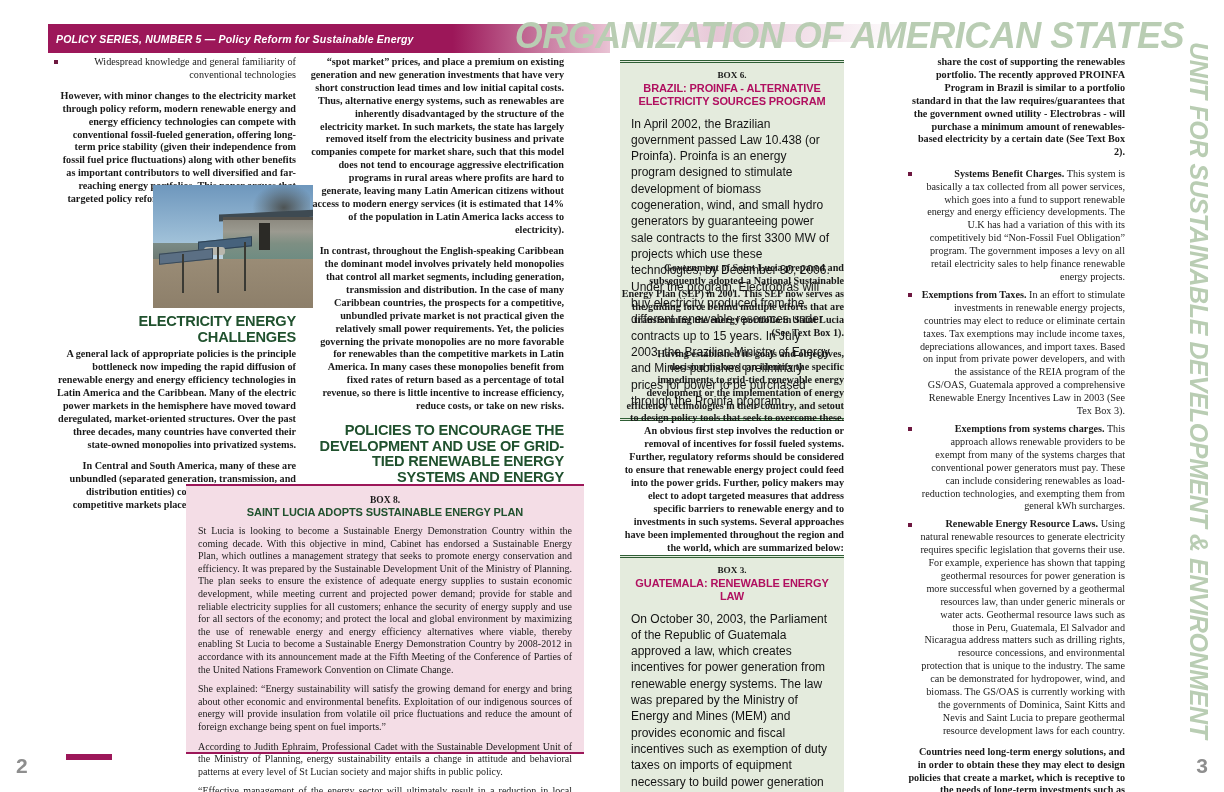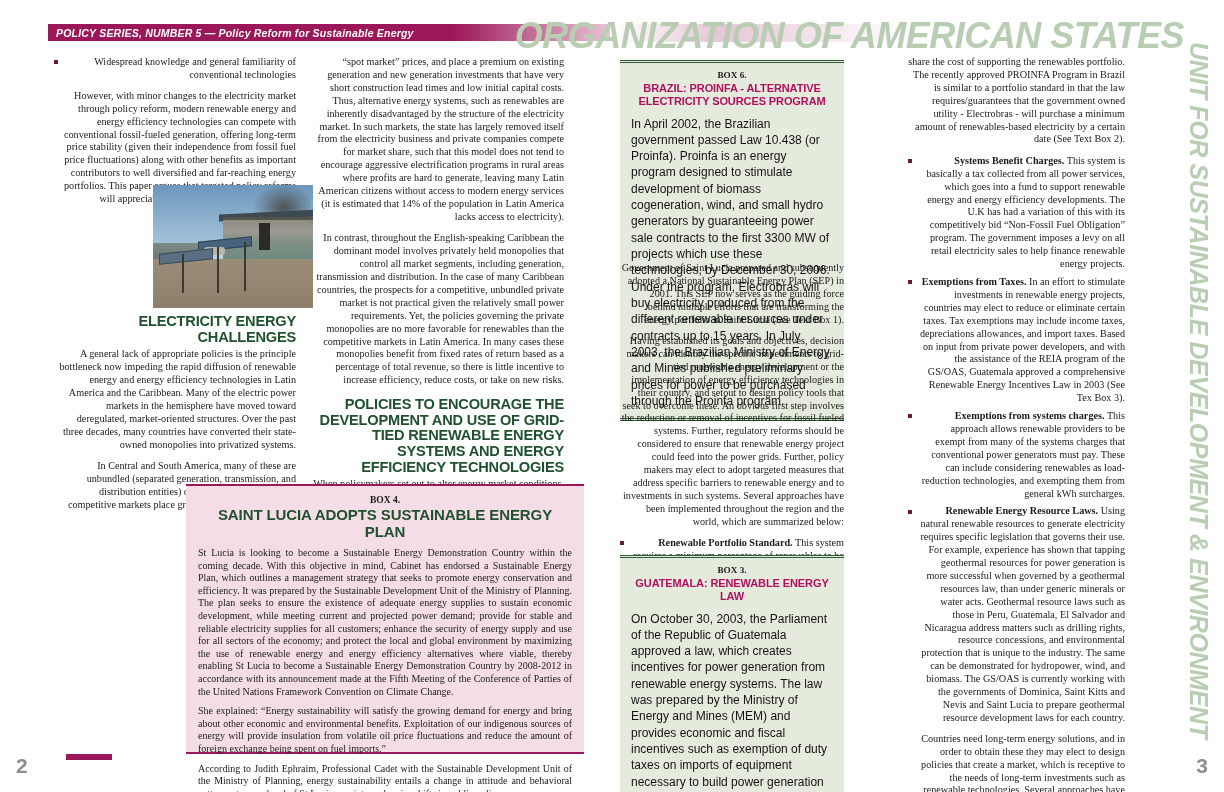--- a/index.html
+++ b/index.html
@@ -13,21 +13,21 @@
     position:relative;
   }
   .page { position:absolute; inset:0; }
 
   
   .left-page  { position:absolute; left:0;   top:0; width:612px; height:792px; }
   .right-page { position:absolute; left:612px; top:0; width:612px; height:792px; }
 
   
   .runhead-bar{
-    position:absolute; left:48px; top:24px; width:562px; height:17px;
+    position:absolute; left:48px; top:24px; width:562px; height:29px;
     background:#9c1759;
     display:flex; align-items:center;
   }
   .runhead-bar::after{
     content:""; position:absolute; left:0; top:0; width:100%; height:100%;
     background:linear-gradient(90deg,#9c1759 0%, #9c1759 72%, #e9c3d4 100%);
     z-index:0;
   }
   .runhead-text{
     position:relative; z-index:1;
@@ -61,21 +61,21 @@
     font-family:"Liberation Sans", sans-serif;
     font-weight:bold; font-style:italic;
     font-size:25px; letter-spacing:-0.4px;
     color:#b9cdb3; white-space:nowrap;
     transform:rotate(90deg); transform-origin:left top;
     position:absolute; left:31px; top:2px;
   }
 
   
   .col { position:absolute; font-size:10.2px; line-height:1.265; text-align:right; }
-  .col p { margin:0 0 8.5px 0; }
+  .col p { margin:0 0 8.5px 0;font-weight:bold; }
   .col p:last-child { margin-bottom:0; }
 
   h2.sec{
     font-family:"Liberation Sans", sans-serif;
     font-weight:bold;
     color:#20512e;
     font-size:14.6px;
     line-height:1.07;
     margin:2px 0 3px 0;
     letter-spacing:-0.2px;
@@ -151,21 +151,21 @@
     border-top:2.5px solid #9c1759;
     border-bottom:2.5px solid #9c1759;
     padding:9px 12px 8px 12px;
   }
   .box1 .boxnum{
     text-align:center; font-family:"Liberation Serif", serif;
     font-weight:bold; font-size:9.5px; color:#1a1a1a; margin-bottom:1px;
   }
   .box1 .boxtitle{
     text-align:center; font-family:"Liberation Sans", sans-serif;
-    font-weight:bold; font-size:15px; color:#20512e; margin-bottom:7px;
+    font-weight:bold; font-size:11px; color:#20512e; margin-bottom:7px;
     letter-spacing:-0.1px;
   }
   .box1 p{ margin:0 0 7px 0; font-size:10px; line-height:1.26; text-align:justify; }
 
   
   .gbox{
     position:absolute; background:#e4ebdd;
     border-top:3px double #2f5e35;
     border-bottom:3px double #2f5e35;
     padding:7px 11px 9px 11px;
@@ -237,21 +237,21 @@
     </div>
 
     <div class="col" style="left:310px; top:56px; width:254px;">
       <p>“spot market” prices, and place a premium on existing generation and new generation investments that have very short construction lead times and low initial capital costs.   Thus, alternative energy systems, such as renewables are inherently disadvantaged by the structure of the electricity market.  In such markets, the state has largely removed itself from the electricity business and private companies compete for market share, such that this model does not tend to encourage aggressive electrification programs in rural areas where profits are hard to generate, leaving many Latin American citizens without access to modern energy services (it is estimated that 14% of the population in Latin America lacks access to electricity).</p>
       <p>In contrast, throughout the English-speaking Caribbean the dominant model involves privately held monopolies that control all market segments, including generation, transmission and distribution.  In the case of many Caribbean countries, the prospects for a competitive, unbundled private market is not practical given the relatively small power requirements.  Yet, the policies governing the private monopolies are no more favorable for renewables than the competitive markets in Latin America.  In many cases these monopolies benefit from fixed rates of return based as a percentage of total revenue, so there is little incentive to increase efficiency, reduce costs, or take on new risks.</p>
       <h2 class="sec" style="margin-top:10px;">POLICIES TO ENCOURAGE THE DEVELOPMENT AND USE OF GRID-TIED RENEWABLE ENERGY SYSTEMS AND ENERGY EFFICIENCY TECHNOLOGIES</h2>
       <p>When policymakers set out to alter energy market conditions, a first step involves articulating clear goals and objectives for the sector.  A national plan may outline the general direction and identify the areas of the market where policy initiatives should focus.  With the support of the Renewable Energy in the Americas (REIA) initiative in the General Secretariat of the Organization of American States (GS/OAS), the</p>
     </div>
 
     <div class="box1">
-      <div class="boxnum">BOX 4.</div>
+      <div class="boxnum">BOX 8.</div>
       <div class="boxtitle">SAINT LUCIA ADOPTS SUSTAINABLE ENERGY PLAN</div>
       <p>St Lucia is looking to become a Sustainable Energy Demonstration Country within the coming decade. With this objective in mind, Cabinet has endorsed a Sustainable Energy Plan, which outlines a management strategy that seeks to promote energy conservation and efficiency. It was prepared by the Sustainable Development Unit of the Ministry of Planning.  The plan seeks to ensure the existence of adequate energy supplies to sustain economic development, while meeting current and projected power demand; provide for stable and reliable electricity supplies for all customers; enhance the security of energy supply and use for all sectors of the economy; and protect the local and global environment by maximizing the use of renewable energy and energy efficiency alternatives where viable, thereby enabling St Lucia to become a Sustainable Energy Demonstration Country by 2008-2012 in accordance with its announcement made at the Fifth Meeting of the Conference of Parties of the United Nations Framework Convention on Climate Change.</p>
       <p>She explained: “Energy sustainability will satisfy the growing demand for energy and bring about other economic and environmental benefits. Exploitation of our indigenous sources of energy will provide insulation from volatile oil price fluctuations and reduce the amount of foreign exchange being spent on fuel imports.”</p>
       <p>According to Judith Ephraim, Professional Cadet with the Sustainable Development Unit of the Ministry of Planning, energy sustainability entails a change in attitude and behavioral patterns at every level of St Lucian society and major shifts in public policy.</p>
       <p>“Effective management of the energy sector will ultimately result in a reduction in local energy costs, a change that will be welcomed by all St. Lucians,” Ephraim added.</p>
 
     </div>
 
     <div class="foot-rule"></div>
     <div class="pageno pg-left">2</div>

